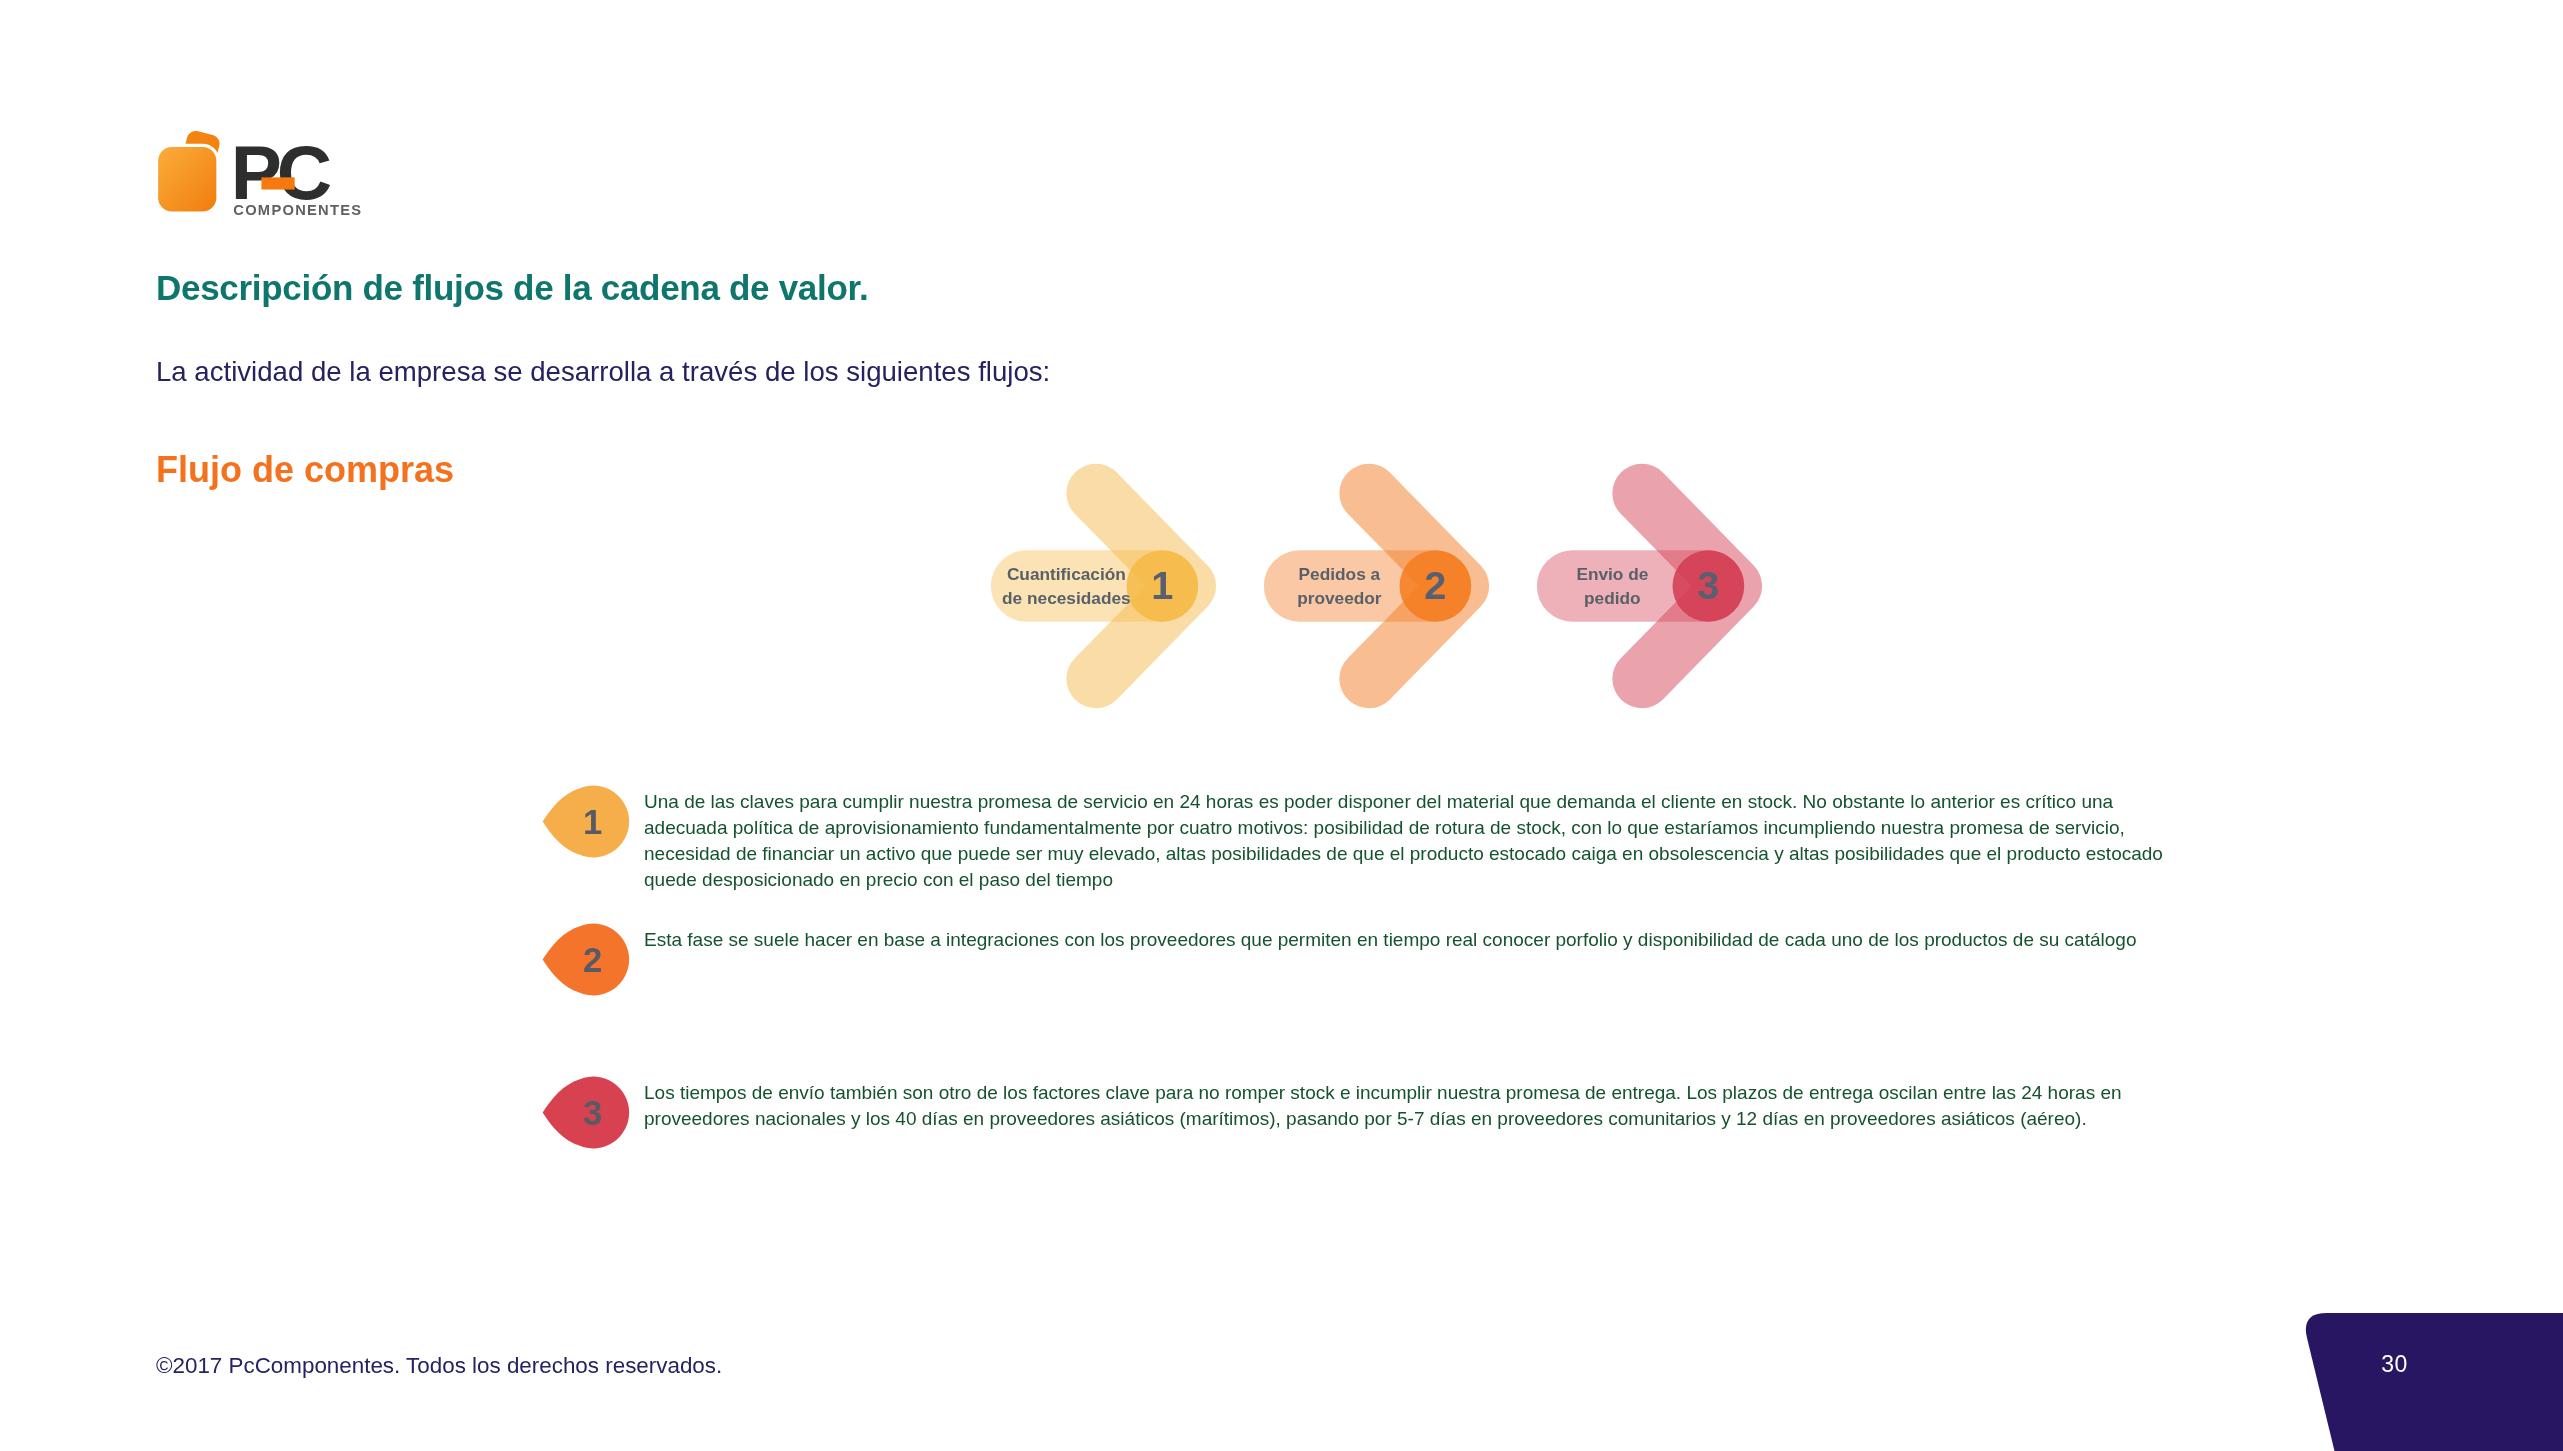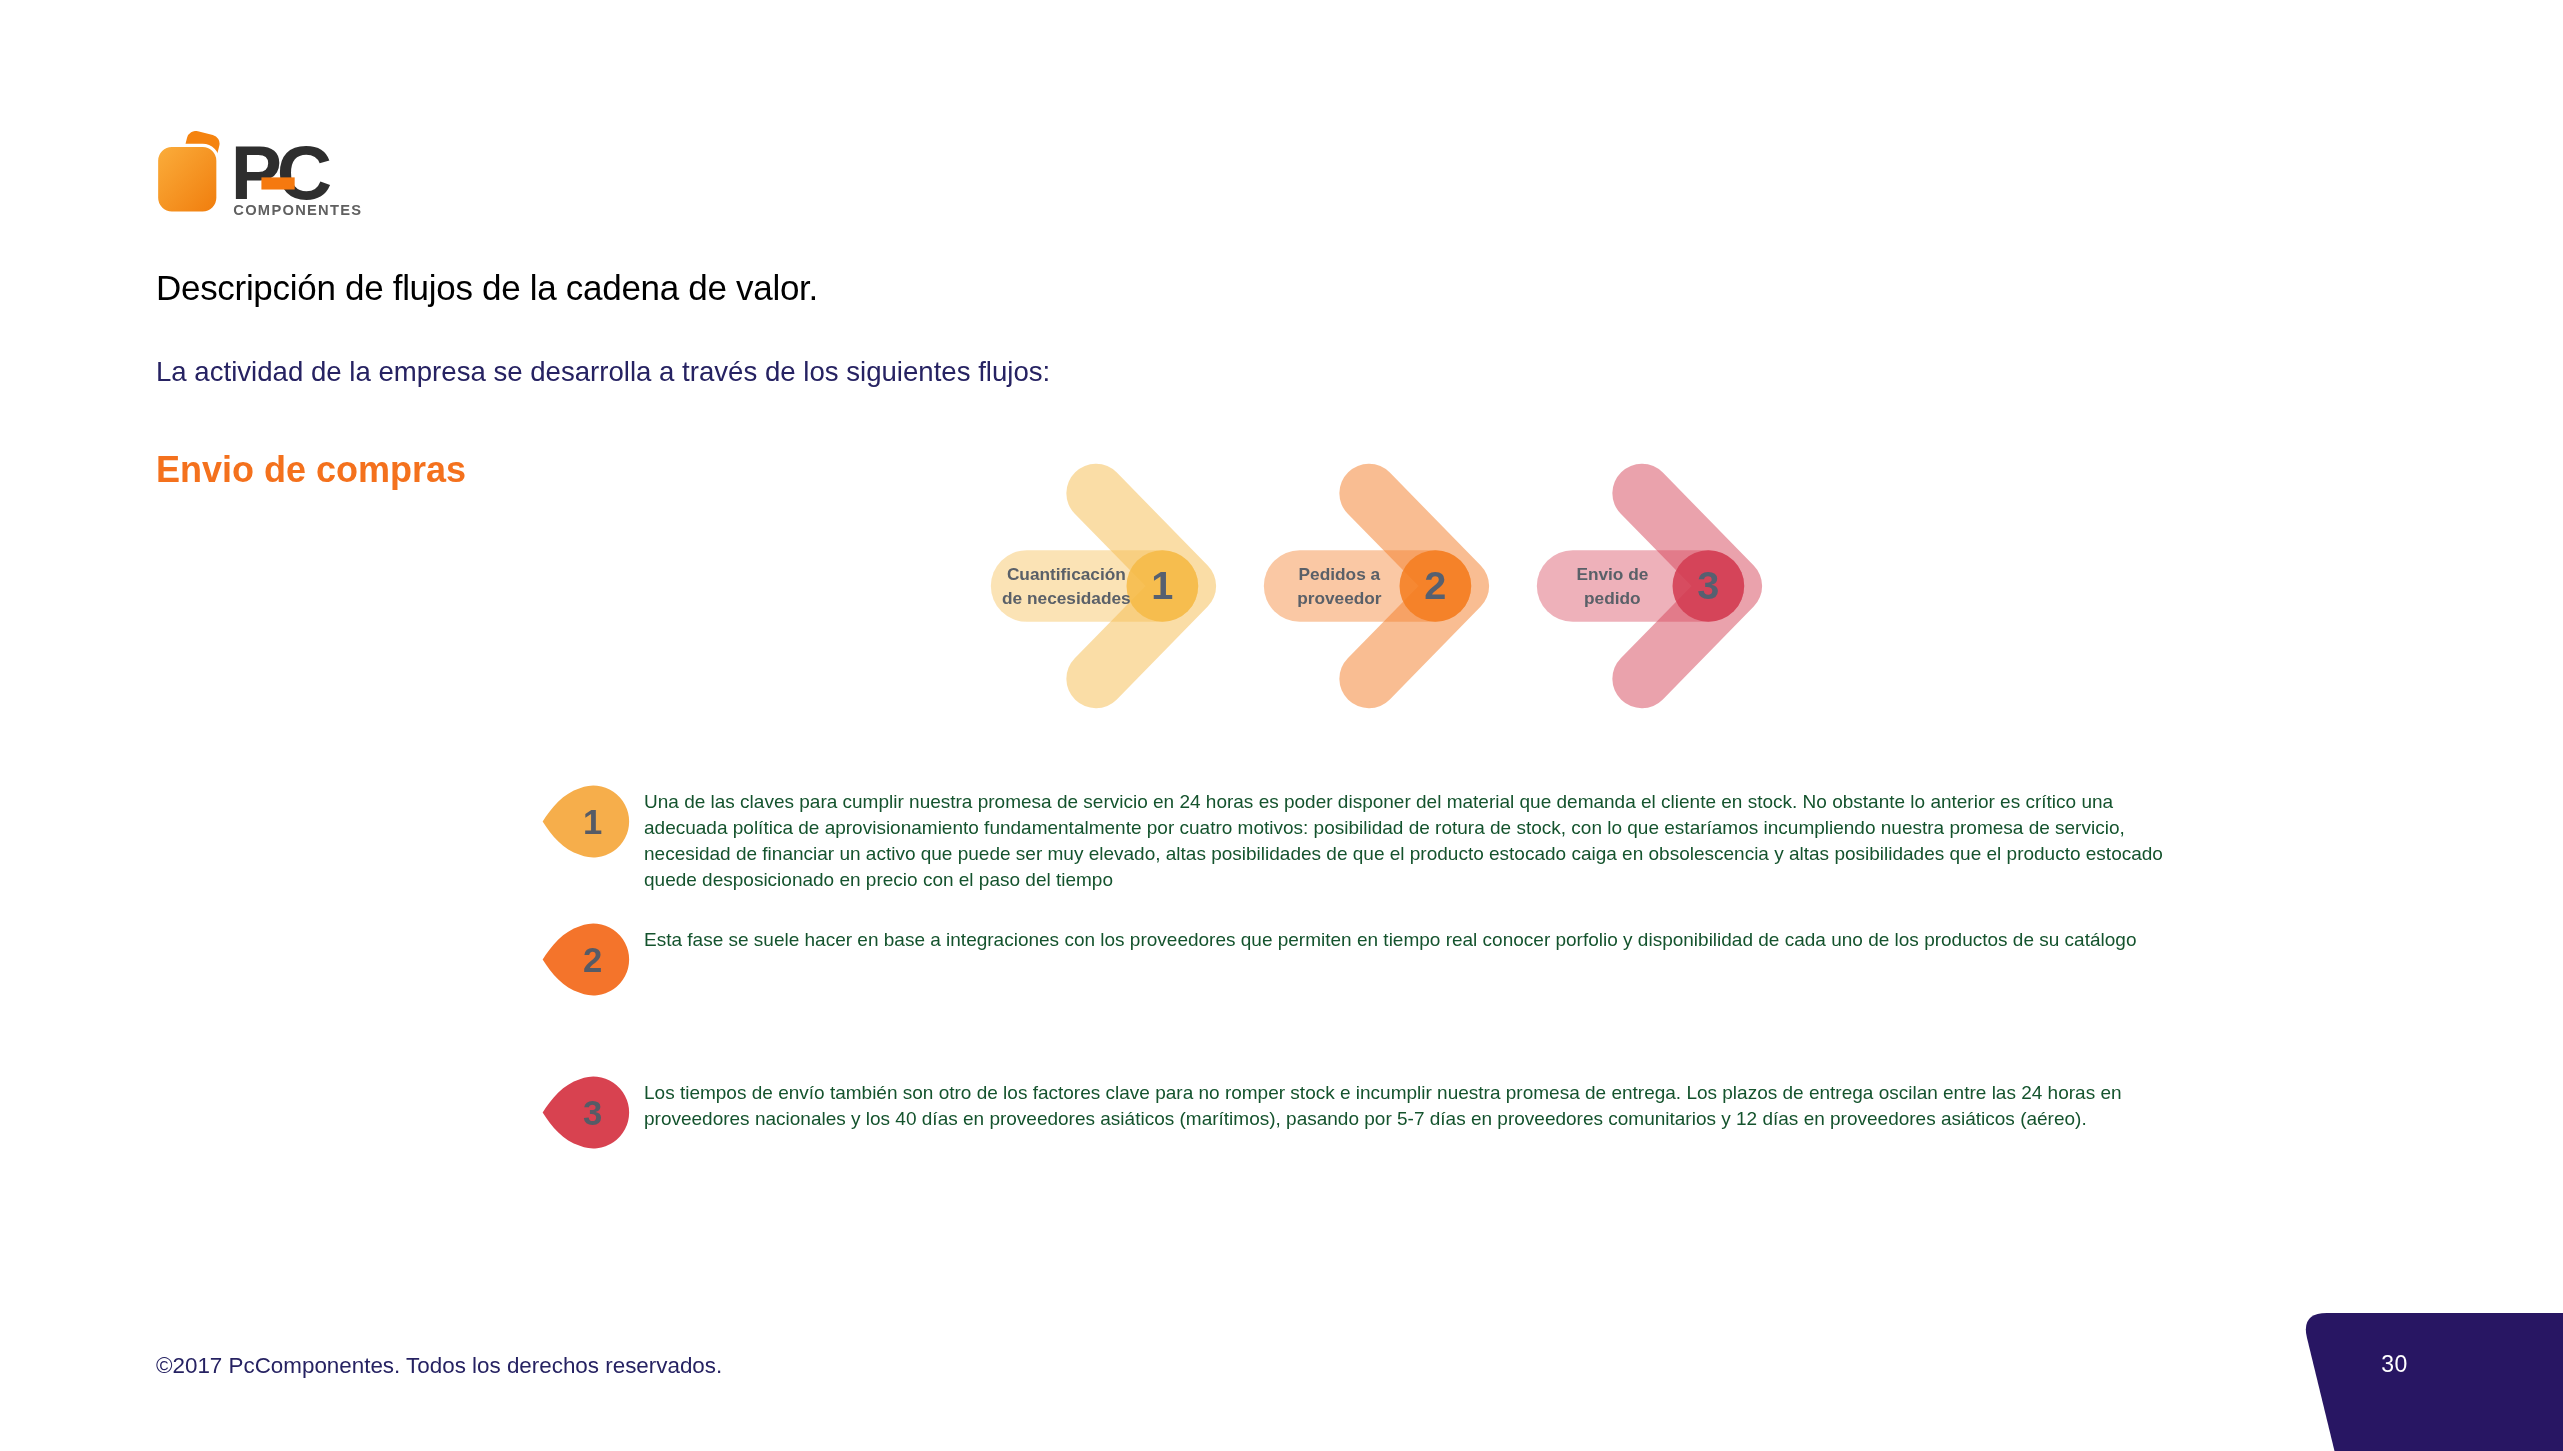--- a/index.html
+++ b/index.html
@@ -13,21 +13,21 @@
   .slide { position: absolute; inset: 0; margin-left: 18px; }
 
   
   .logo-svg { position: absolute; left: 136px; top: 131px; }
   .logo-pc-text { font-family: "Liberation Sans", sans-serif; font-weight: bold; font-size: 120px; fill: #2E2E2E; letter-spacing: -8px; }
   .logo-sub-text { font-family: "Liberation Sans", sans-serif; font-weight: bold; font-size: 23px; fill: #606060; letter-spacing: 2px; }
 
   
   .page-title {
     position: absolute; left: 138px; top: 268px;
-    font-size: 35px; font-weight: normal; color: #000000; letter-spacing: -0.3px;
+    font-size: 35px; font-weight: bold; color: #0f766e; letter-spacing: -0.3px;
   }
   .page-subtitle {
     position: absolute; left: 138px; top: 356px;
     font-size: 27.6px; color: #262262;
   }
   .section-heading {
     position: absolute; left: 138px; top: 449px;
     font-size: 36px; font-weight: bold; color: #F4711D;
   }
 
@@ -82,21 +82,21 @@
       <rect x="48" y="2" width="52" height="52" rx="14" fill="#F5830F" transform="rotate(14 74 28)"></rect>
       <rect x="4" y="22" width="96" height="106" rx="24" fill="url(#boxGrad)" stroke="#FFFFFF" stroke-width="5"></rect>
     </g>
     <text class="logo-pc-text" x="120" y="106">PC</text>
     <rect x="168" y="72" width="52" height="19" fill="#F5790F"></rect>
     <text class="logo-sub-text" x="124" y="131">COMPONENTES</text>
   </svg>
 
   <h1 class="page-title" style="margin:0;">Descripción de flujos de la cadena de valor.</h1>
   <p class="page-subtitle" style="margin:0;">La actividad de la empresa se desarrolla a través de los siguientes flujos:</p>
-  <h2 class="section-heading" style="margin:0;">Envio de compras</h2>
+  <h2 class="section-heading" style="margin:0;">Flujo de compras</h2>
 
   <div class="flow-diagram">
 
     <svg class="flow-step" viewBox="0 0 400 400">
       <rect x="6" y="144" width="324" height="112" rx="56" fill-opacity="0.42" fill="#F5BC4E"></rect>
       <polyline points="170,55 312,200 170,345" fill="none" stroke-width="92" stroke-linecap="round" stroke-linejoin="round" stroke-opacity="0.5" stroke="#F5BC4E"></polyline>
       <circle cx="274" cy="200" r="56" fill-opacity="0.85" fill="#F6BA45"></circle>
       <text class="step-label" x="124" y="190" text-anchor="middle">Cuantificación</text>
       <text class="step-label" x="124" y="228" text-anchor="middle">de necesidades</text>
       <text class="step-number" x="274" y="221" text-anchor="middle">1</text>

